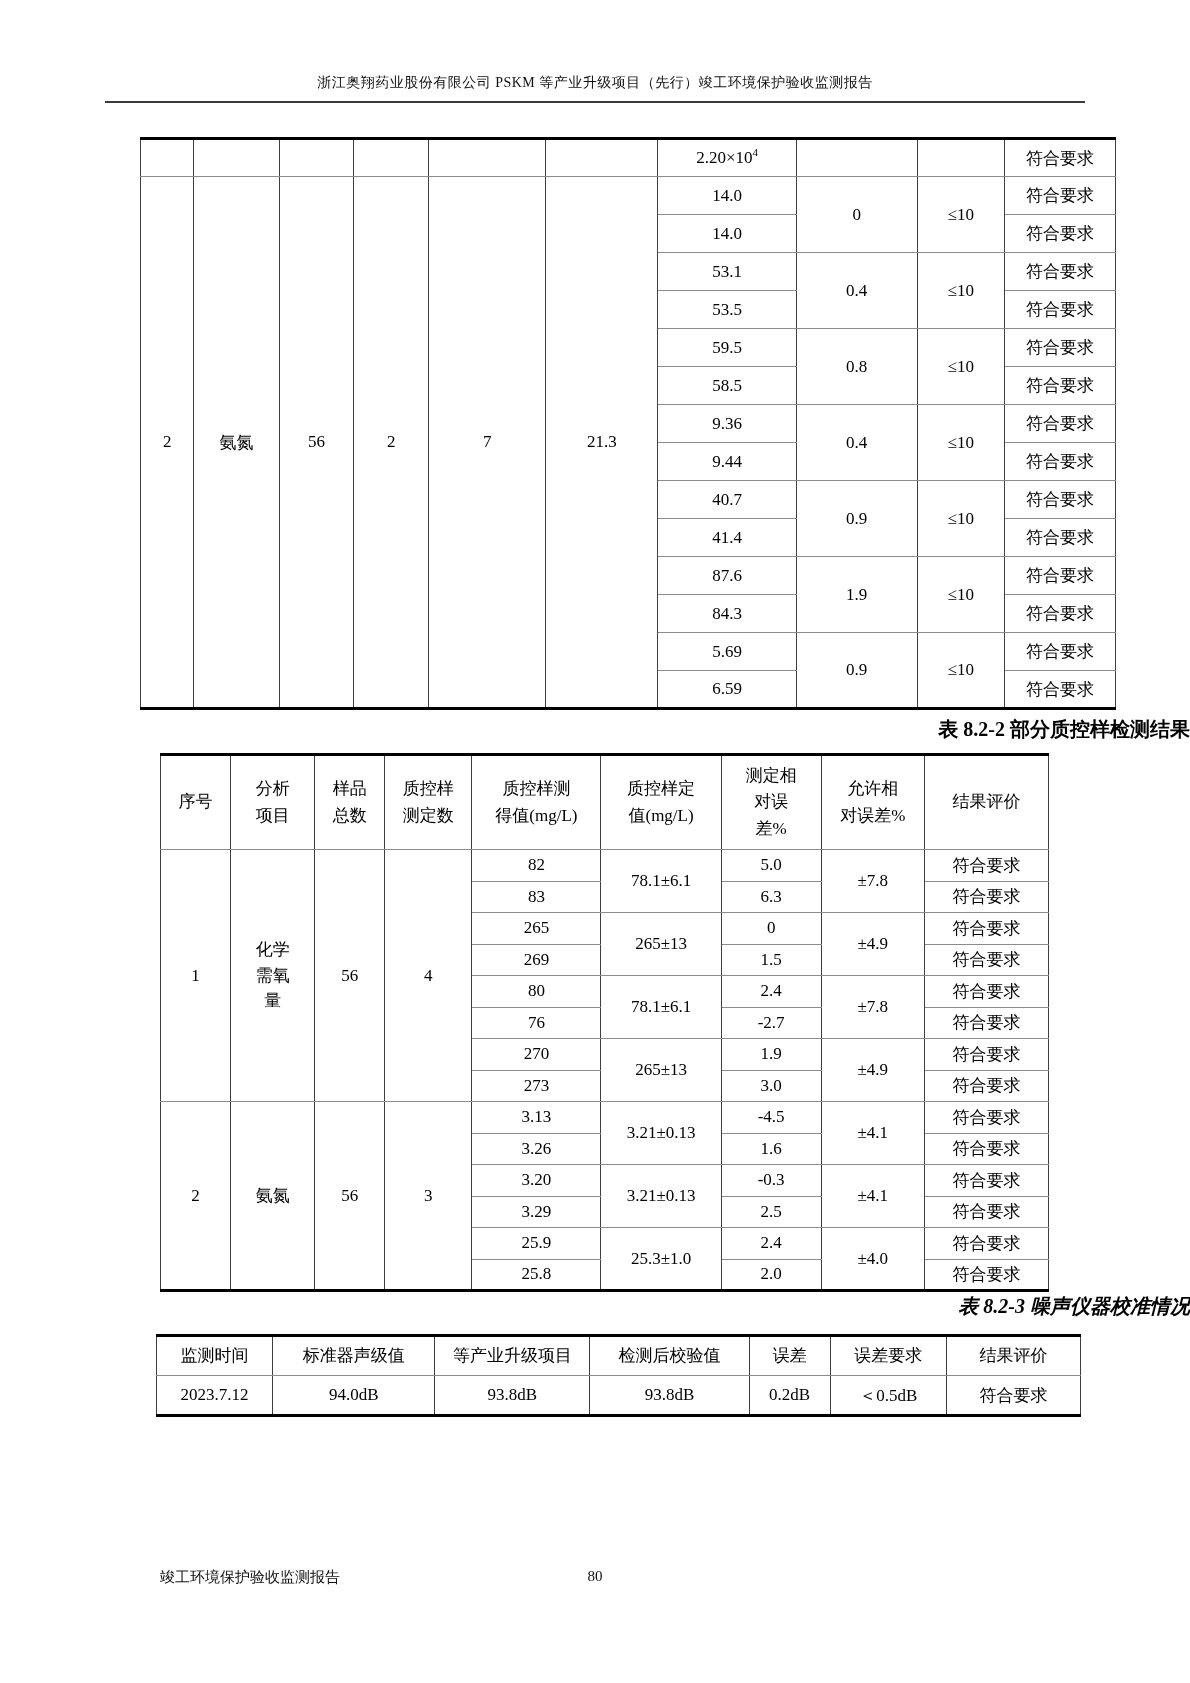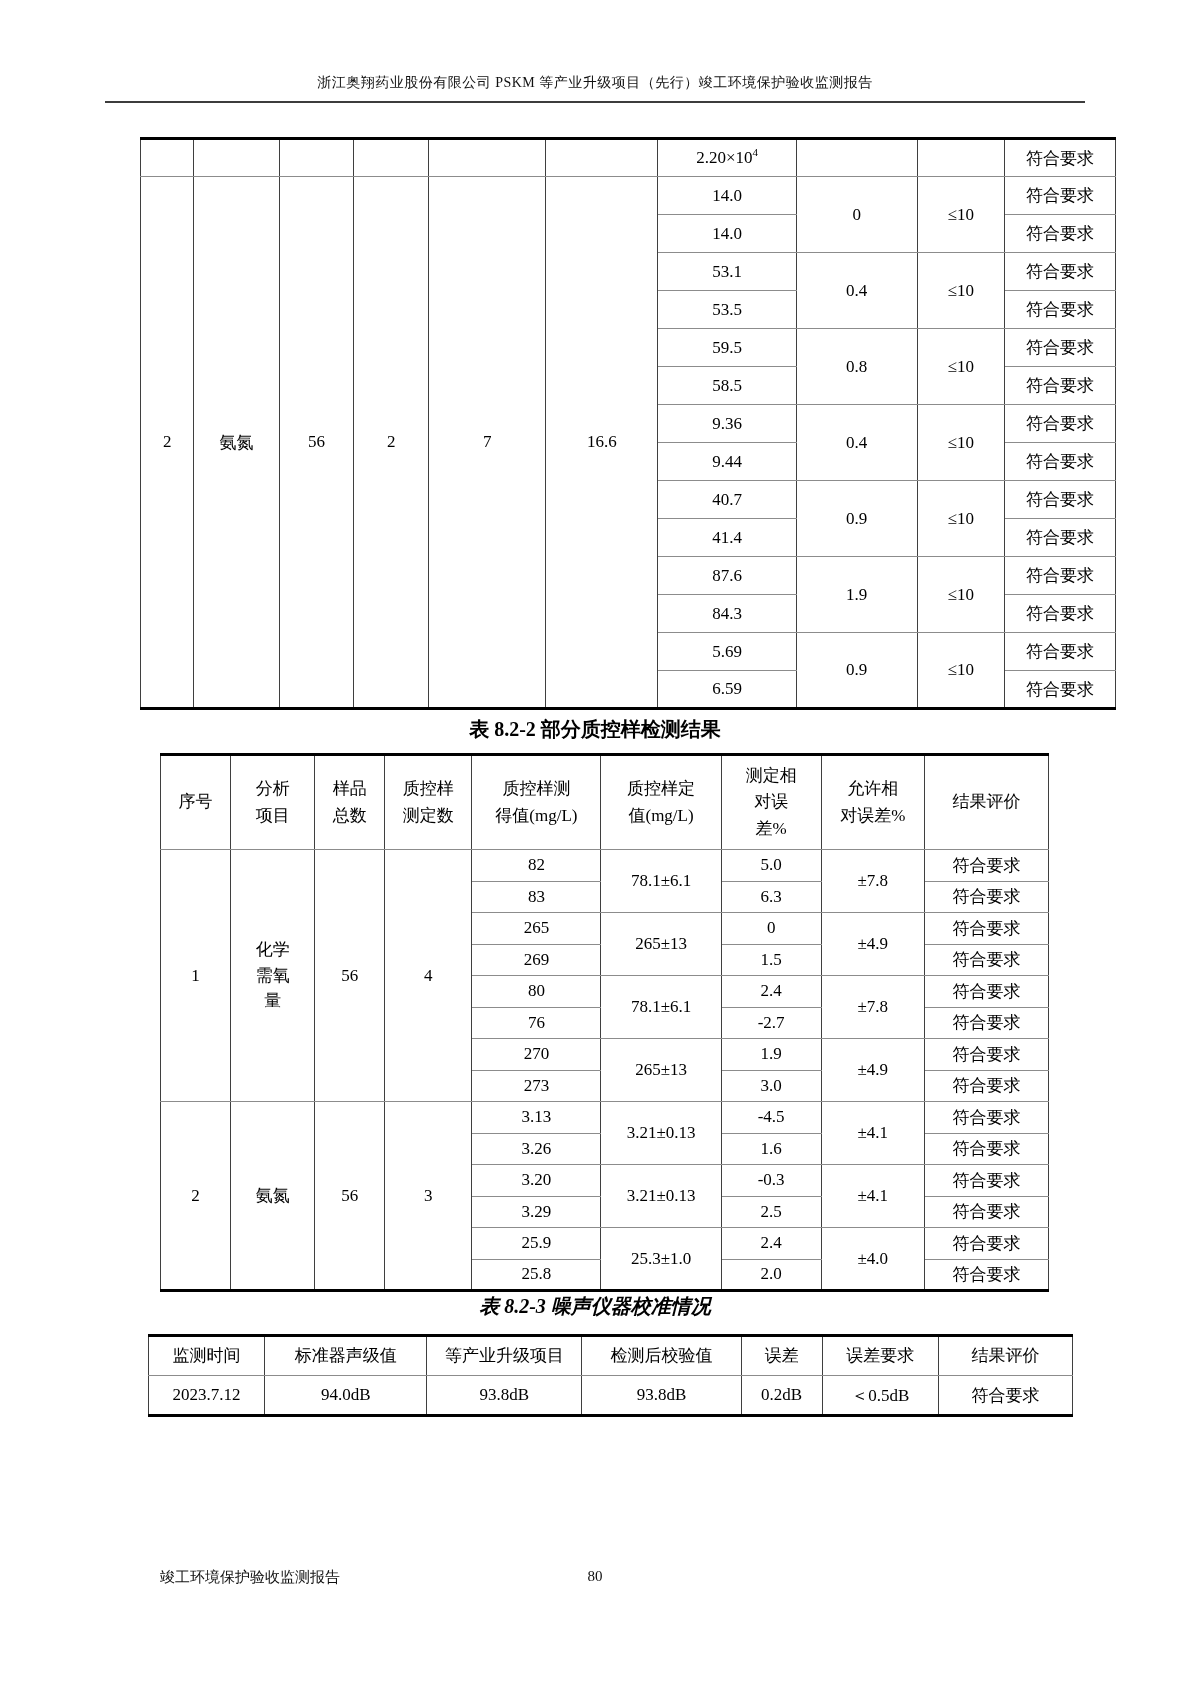--- a/index.html
+++ b/index.html
@@ -37,24 +37,24 @@
     font-weight:normal;
     overflow:hidden;
   }
   table.tbl th{white-space:pre-line;line-height:1.55;}
   .wrapcell{white-space:pre-line;line-height:1.5;}
   #table1{left:140px;top:137px;width:976px;}
   #table1 tr{height:38px;}
   #table2{left:160px;top:753px;width:889px;}
   #table2 tr{height:31.5px;}
   #table2 tr.hdr{height:95px;}
-  #table3{left:148px;top:1334px;width:925px;padding-left:16px;}
+  #table3{left:156px;top:1334px;width:925px;padding-left:16px;}
   #table3 tr{height:40px;}
   .tbl-title{
-    position:absolute;left:0;width:1190px;text-align:center;
+    position:absolute;left:0;width:1190px;text-align:right;
     font-size:20px;font-weight:bold;color:#000;
   }
   #title2{top:716px;}
   #title3{top:1293px;font-style:italic;}
   sup{font-size:11px;line-height:0;}
   .doc-footer{
     position:absolute;top:1568px;left:105px;width:980px;height:24px;
     font-size:15px;color:#111;
   }
   .footer-left{position:absolute;left:55px;top:0;}
@@ -93,21 +93,21 @@
       <td></td>
       <td></td>
       <td>符合要求</td>
     </tr>
     <tr>
       <td rowspan="14">2</td>
       <td rowspan="14">氨氮</td>
       <td rowspan="14">56</td>
       <td rowspan="14">2</td>
       <td rowspan="14">7</td>
-      <td rowspan="14">16.6</td>
+      <td rowspan="14">21.3</td>
       <td>14.0</td>
       <td rowspan="2">0</td>
       <td rowspan="2">≤10</td>
       <td>符合要求</td>
     </tr>
     <tr>
       <td>14.0</td>
       <td>符合要求</td>
     </tr>
     <tr>

